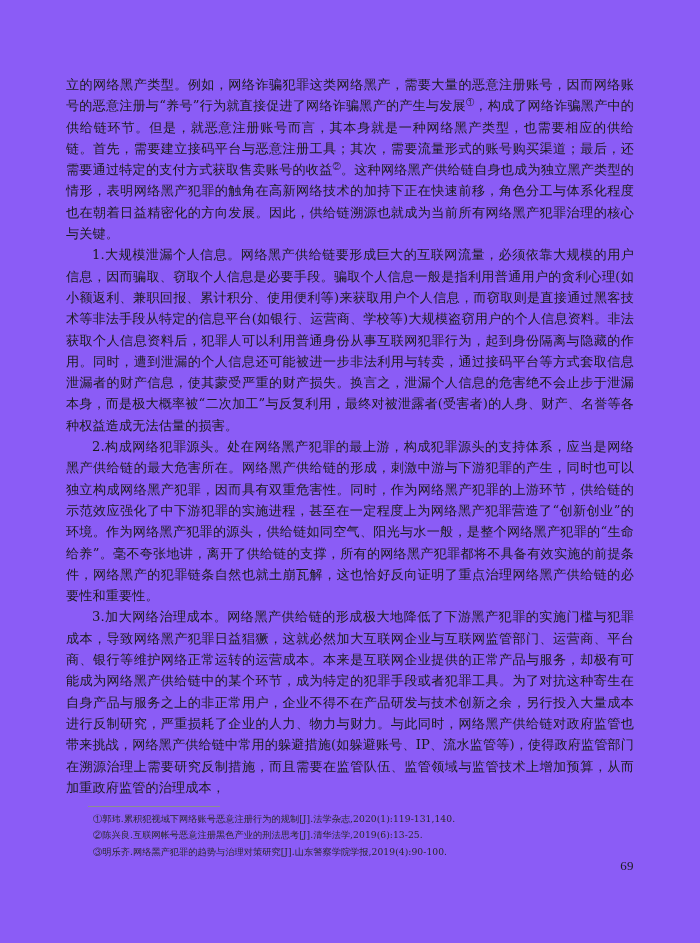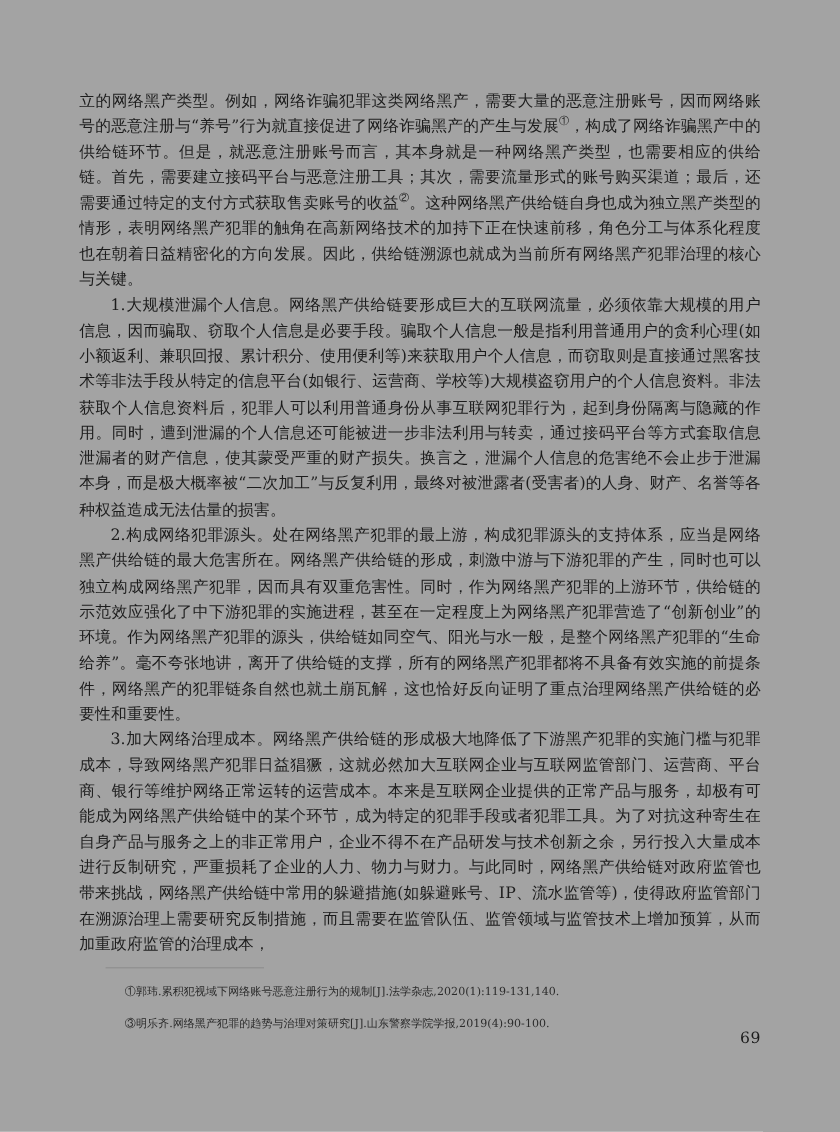--- a/index.html
+++ b/index.html
@@ -16,21 +16,21 @@
     overflow: hidden;
     position: relative;
   }
 
   
   .page {
     position: absolute;
     inset: 0;
     width: 700px;
     height: 943px;
-    background: #a3a3a3;
+    background: #8b5cf6;
   }
 
   .page-body {
     position: absolute;
     left: 66px;
     top: 74px;
     width: 568px;
   }
 
   
@@ -72,37 +72,38 @@
     top: 806px;
     width: 568px;
   }
   .fn-rule {
     width: 132px;
     height: 0;
     border-top: 1px solid #8e8e8e;
     margin: 0 0 4px 22px;
   }
   .fn-line {
-    margin: 12px;
+    margin: 1px;
     font-size: 9.2px;
     line-height: 15.4px;
     text-indent: 26px;
     letter-spacing: 0.05px;
     color: #2a2a2a;
     white-space: nowrap;
   }
 
   
   .page-number {
     position: absolute;
     right: 66px;
     top: 858px;
     font-size: 13px;
     letter-spacing: 0.4px;
     color: #1c1c1c;
+    font-family: Liberation Serif, serif;
   }
 </style>
 </head>
 <body>
 
 <div class="page">
 
   <div class="page-body">
 
     <p class="para" id="p1">立的网络黑产类型。例如，网络诈骗犯罪这类网络黑产，需要大量的恶意注册账号，因而网络账号的恶意注册与“养号”行为就直接促进了网络诈骗黑产的产生与发展<sup class="fn">①</sup>，构成了网络诈骗黑产中的供给链环节。但是，就恶意注册账号而言，其本身就是一种网络黑产类型，也需要相应的供给链。首先，需要建立接码平台与恶意注册工具；其次，需要流量形式的账号购买渠道；最后，还需要通过特定的支付方式获取售卖账号的收益<sup class="fn">②</sup>。这种网络黑产供给链自身也成为独立黑产类型的情形，表明网络黑产犯罪的触角在高新网络技术的加持下正在快速前移，角色分工与体系化程度也在朝着日益精密化的方向发展。因此，供给链溯源也就成为当前所有网络黑产犯罪治理的核心与关键。</p>
@@ -113,18 +114,19 @@
 
     <p class="para indent" id="p4">2.构成网络犯罪源头。处在网络黑产犯罪的最上游，构成犯罪源头的支持体系，应当是网络黑产供给链的最大危害所在。网络黑产供给链的形成，刺激中游与下游犯罪的产生，同时也可以独立构成网络黑产犯罪，因而具有双重危害性。同时，作为网络黑产犯罪的上游环节，供给链的示范效应强化了中下游犯罪的实施进程，甚至在一定程度上为网络黑产犯罪营造了“创新创业”的环境。作为网络黑产犯罪的源头，供给链如同空气、阳光与水一般，是整个网络黑产犯罪的“生命给养”。毫不夸张地讲，离开了供给链的支撑，所有的网络黑产犯罪都将不具备有效实施的前提条件，网络黑产的犯罪链条自然也就土崩瓦解，这也恰好反向证明了重点治理网络黑产供给链的必要性和重要性。</p>
 
     <p class="para indent" id="p5">3.加大网络治理成本。网络黑产供给链的形成极大地降低了下游黑产犯罪的实施门槛与犯罪成本，导致网络黑产犯罪日益猖獗，这就必然加大互联网企业与互联网监管部门、运营商、平台商、银行等维护网络正常运转的运营成本。本来是互联网企业提供的正常产品与服务，却极有可能成为网络黑产供给链中的某个环节，成为特定的犯罪手段或者犯罪工具。为了对抗这种寄生在自身产品与服务之上的非正常用户，企业不得不在产品研发与技术创新之余，另行投入大量成本进行反制研究，严重损耗了企业的人力、物力与财力。与此同时，网络黑产供给链对政府监管也带来挑战，网络黑产供给链中常用的躲避措施(如躲避账号、IP、流水监管等)，使得政府监管部门在溯源治理上需要研究反制措施，而且需要在监管队伍、监管领域与监管技术上增加预算，从而加重政府监管的治理成本，</p>
 
   </div>
 
   <div class="footnotes">
     <div class="fn-rule"></div>
     <p class="fn-line">①郭玮.累积犯视域下网络账号恶意注册行为的规制[J].法学杂志,2020(1):119-131,140.</p>
+    <p class="fn-line">②陈兴良.互联网帐号恶意注册黑色产业的刑法思考[J].清华法学,2019(6):13-25.</p>
     <p class="fn-line">③明乐齐.网络黑产犯罪的趋势与治理对策研究[J].山东警察学院学报,2019(4):90-100.</p>
   </div>
 
   <div class="page-number">69</div>
 
 </div>
 
 </body></html>

